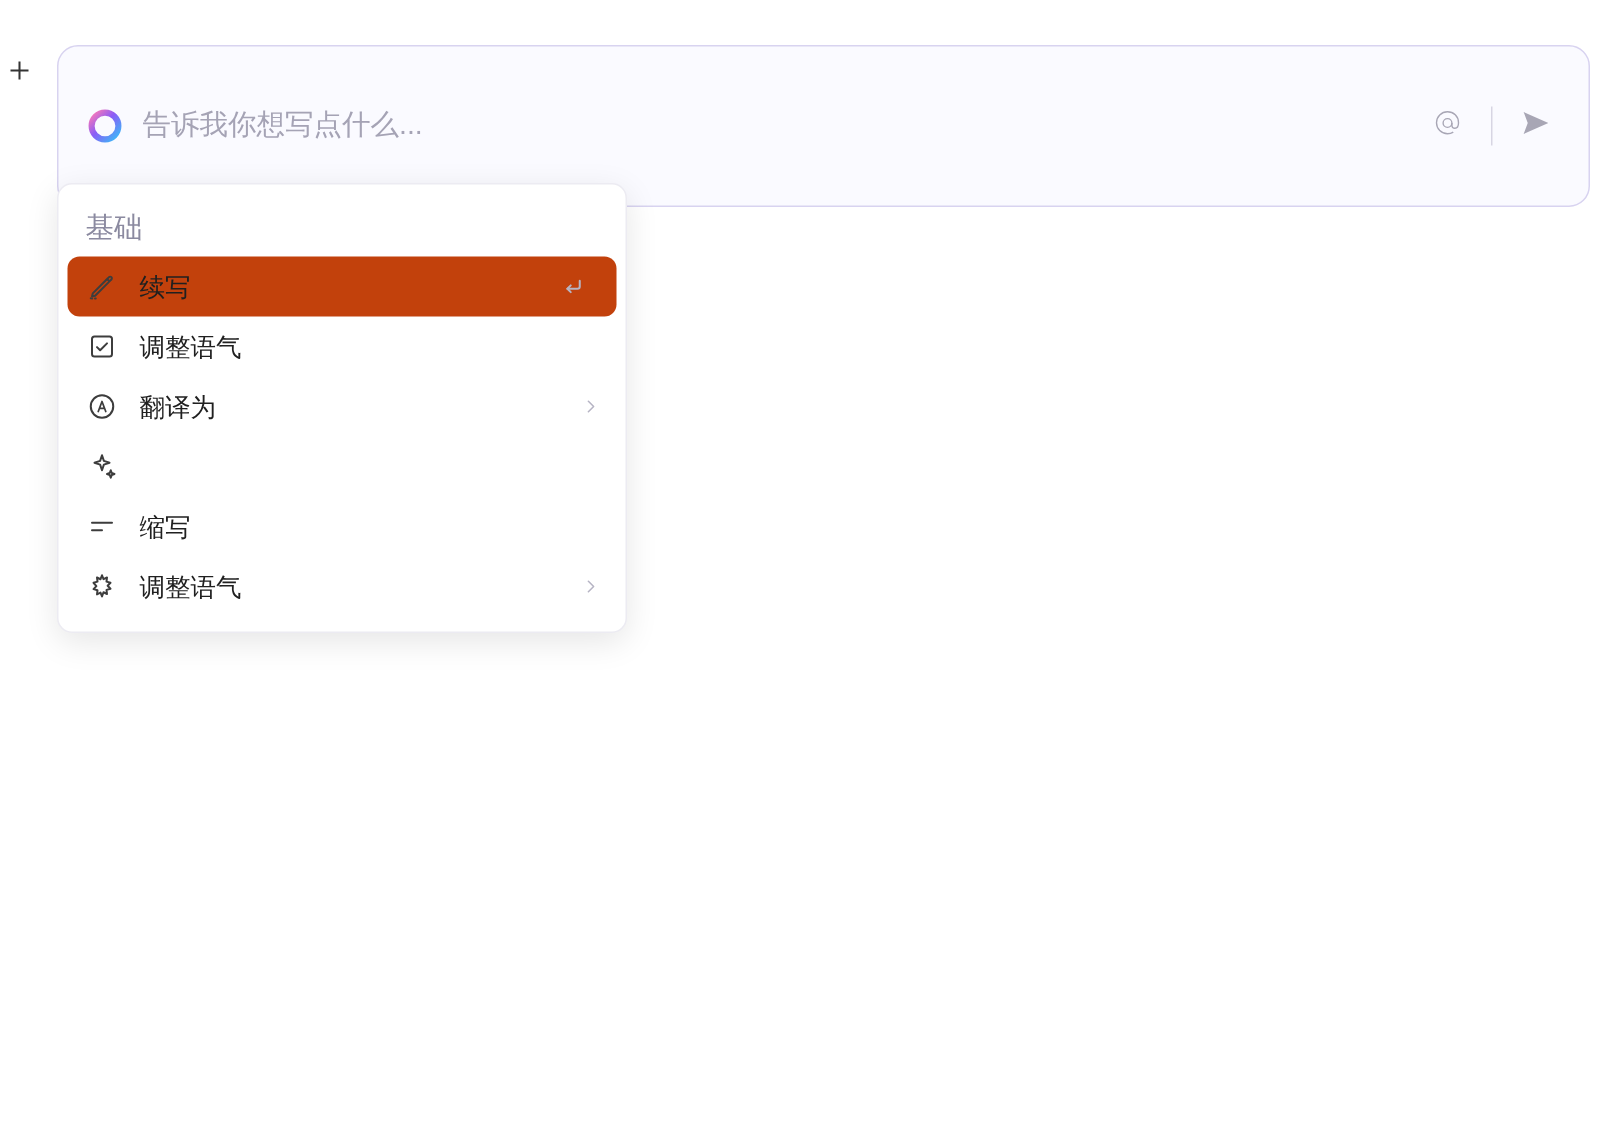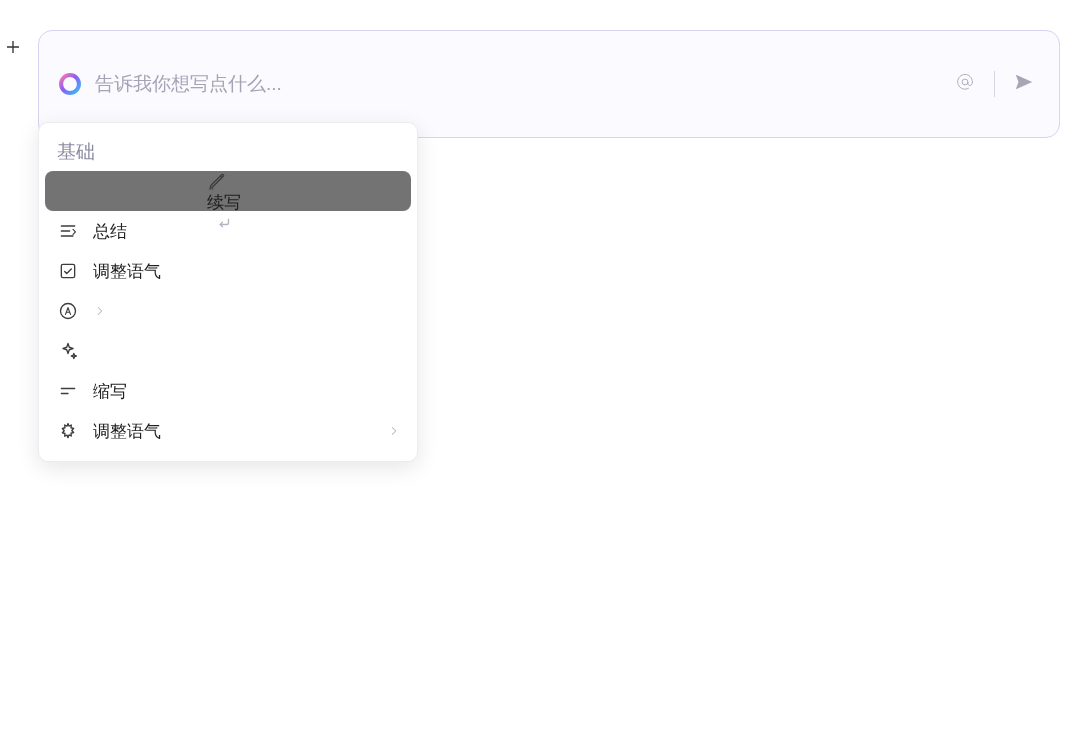--- a/index.html
+++ b/index.html
@@ -62,21 +62,21 @@
   }
   .menu-item {
     display: flex; align-items: center;
     height: 40px;
     padding: 0 16px 0 18px;
     cursor: pointer;
     font-size: 17px;
     color: #202020;
     position: relative;
   }
-  .menu-item.selected { background: #737373; border-radius: 8px; margin: 0 6px; padding-left: 12px; padding-right: 20px; flex-direction: column; }
+  .menu-item.selected { background: #c2410c; border-radius: 8px; margin: 0 6px; padding-left: 12px; padding-right: 20px; }
   .menu-item .mi-icon {
     width: 22px; height: 22px;
     display: flex; align-items: center; justify-content: center;
     margin-right: 14px;
     color: #3d3d3d;
   }
   .menu-item .mi-icon svg { width: 20px; height: 20px; stroke: #3d3d3d; fill: none; stroke-width: 1.6; stroke-linecap: round; stroke-linejoin: round; }
   .menu-item .mi-label { flex: 1; }
   .menu-item .mi-trail { color: #b6b4c4; display:flex; align-items:center; }
   .menu-item .mi-trail svg { width: 18px; height: 18px; stroke: #b6b4c4; fill: none; stroke-width: 1.8; stroke-linecap: round; stroke-linejoin: round;}
@@ -137,44 +137,34 @@
           <span class="mi-trail">
             <svg viewBox="0 0 24 24">
               <path d="M18 7v5a2 2 0 0 1-2 2H7"></path>
               <path d="M10 11l-3 3 3 3"></path>
             </svg>
           </span>
         </div>
         <div class="menu-item">
           <span class="mi-icon">
             <svg viewBox="0 0 24 24">
-              <line x1="4" y1="6" x2="20" y2="6"></line>
-              <line x1="4" y1="12" x2="14" y2="12"></line>
-              <line x1="4" y1="18" x2="18" y2="18"></line>
-              <path d="M18 10l3 3-3 3" stroke-width="1.4"></path>
-            </svg>
-          </span>
-          <span class="mi-label">总结</span>
-        </div>
-        <div class="menu-item">
-          <span class="mi-icon">
-            <svg viewBox="0 0 24 24">
               <rect x="4" y="4" width="16" height="16" rx="2"></rect>
               <path d="M8 12.5l2.5 2.5L16 9.5"></path>
             </svg>
           </span>
           <span class="mi-label">调整语气</span>
         </div>
         <div class="menu-item submenu">
           <span class="mi-icon">
             <svg viewBox="0 0 24 24">
               <circle cx="12" cy="12" r="9"></circle>
               <path d="M9 16l3-8 3 8M10 13.5h4" stroke-width="1.4"></path>
             </svg>
           </span>
+          <span class="mi-label">翻译为</span>
           <span class="mi-trail">
             <svg viewBox="0 0 24 24">
               <path d="M9 6l6 6-6 6"></path>
             </svg>
           </span>
         </div>
         <div class="menu-item">
           <span class="mi-icon">
             <svg viewBox="0 0 24 24">
               <path d="M12 3l1.5 4.5L18 9l-4.5 1.5L12 15l-1.5-4.5L6 9l4.5-1.5L12 3zM19 15l.8 2.2L22 18l-2.2.8L19 21l-.8-2.2L16 18l2.2-.8L19 15z"></path>

